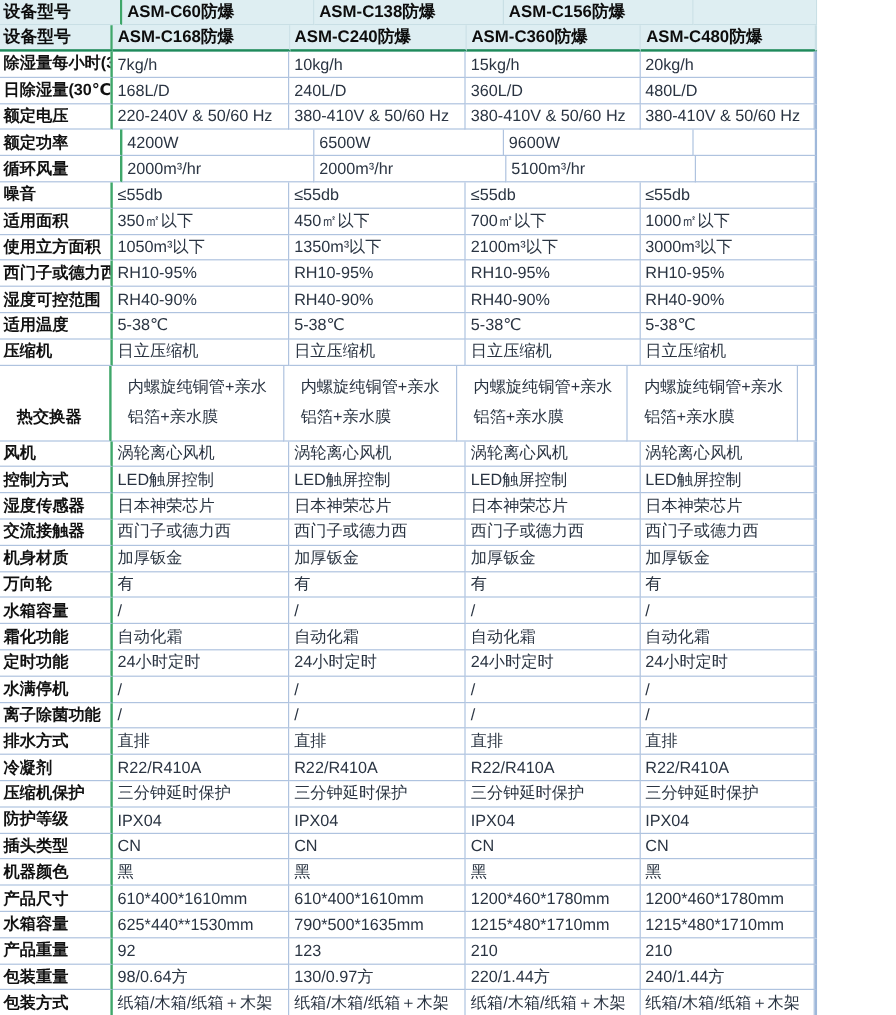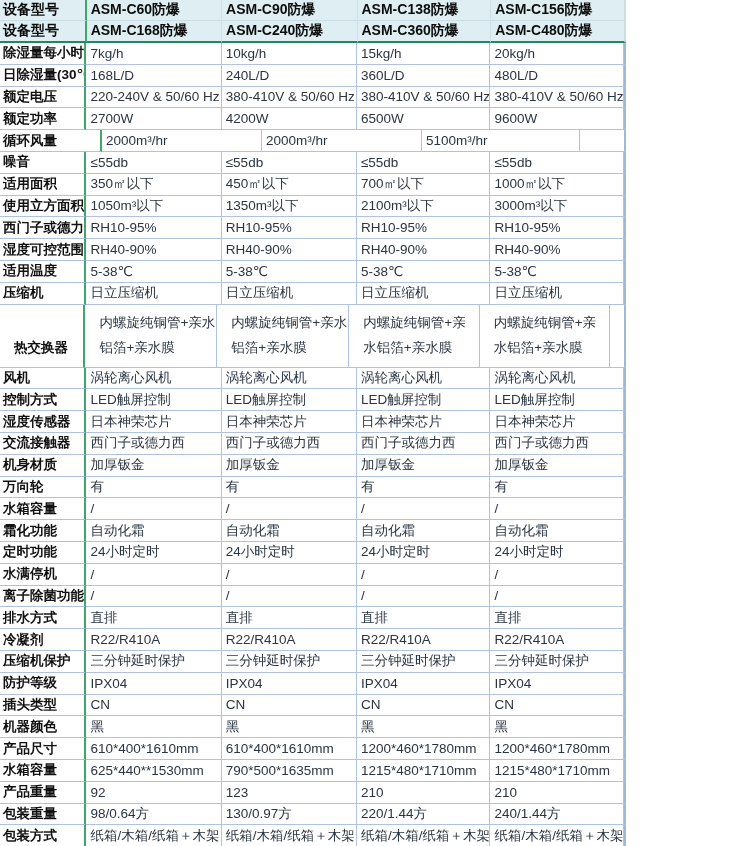--- a/index.html
+++ b/index.html
@@ -8,21 +8,21 @@
     --hdr-grid:#C9DFE5;
     --freeze-green:#3FA76A;
     --teal-underline:#1F8A5A;
     --label-text:#111111;
     --value-text:#2A3442;
     --marker-orange:#E8A33D;
     --scroll-blue:#1565D8;
   }
   html,body{margin:0;padding:0;background:#fff;}
   .sheet{
-    position:relative;width:626px;height:846px;overflow:hidden;background:#fff;
+    position:relative;width:681px;height:846px;overflow:hidden;background:#fff;
     font-family:"Liberation Sans","DejaVu Sans",sans-serif;
   }
   .row{display:flex;height:21.8px;box-sizing:border-box;}
   .cell{
     box-sizing:border-box;display:flex;align-items:center;overflow:hidden;
     white-space:nowrap;border-right:1px solid var(--grid-line);
     border-bottom:1px solid var(--grid-line);
     font-size:13.5px;color:var(--value-text);
   }
   .label{
@@ -52,21 +52,20 @@
   .deco-scroll{width:9px;height:24px;background:var(--scroll-blue);}
 </style>
 </head>
 <body>
 
 <div class="sheet">
 
   <div class="row hdr">
     <div class="cell label">设备型号</div>
     <div class="cell c1">ASM-C60防爆</div>
-    <div class="cell c2">ASM-C90防爆</div>
     <div class="cell c3">ASM-C138防爆</div>
     <div class="cell c4">ASM-C156防爆</div>
     <div class="cell sliver"></div>
   </div>
 
   <div class="row hdr hdr2">
     <div class="cell label">设备型号</div>
     <div class="cell c1">ASM-C168防爆</div>
     <div class="cell c2">ASM-C240防爆</div>
     <div class="cell c3">ASM-C360防爆</div>
@@ -97,21 +96,20 @@
     <div class="cell label">额定电压</div>
     <div class="cell c1 val">220-240V &amp; 50/60 Hz</div>
     <div class="cell c2 val">380-410V &amp; 50/60 Hz</div>
     <div class="cell c3 val">380-410V &amp; 50/60 Hz</div>
     <div class="cell c4 val">380-410V &amp; 50/60 Hz</div>
     <div class="cell sliver"></div>
   </div>
 
   <div class="row">
     <div class="cell label">额定功率</div>
-    <div class="cell c1 val">2700W</div>
     <div class="cell c2 val">4200W</div>
     <div class="cell c3 val">6500W</div>
     <div class="cell c4 val">9600W</div>
     <div class="cell sliver"></div>
   </div>
 
   <div class="row">
     <div class="cell label">循环风量</div>
     <div class="cell c1 val">2000m³/hr</div>
     <div class="cell c2 val">2000m³/hr</div>

